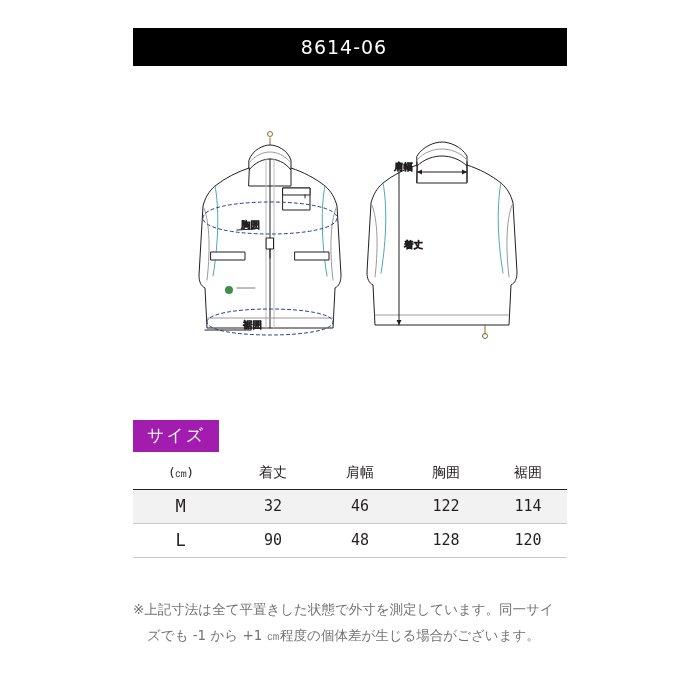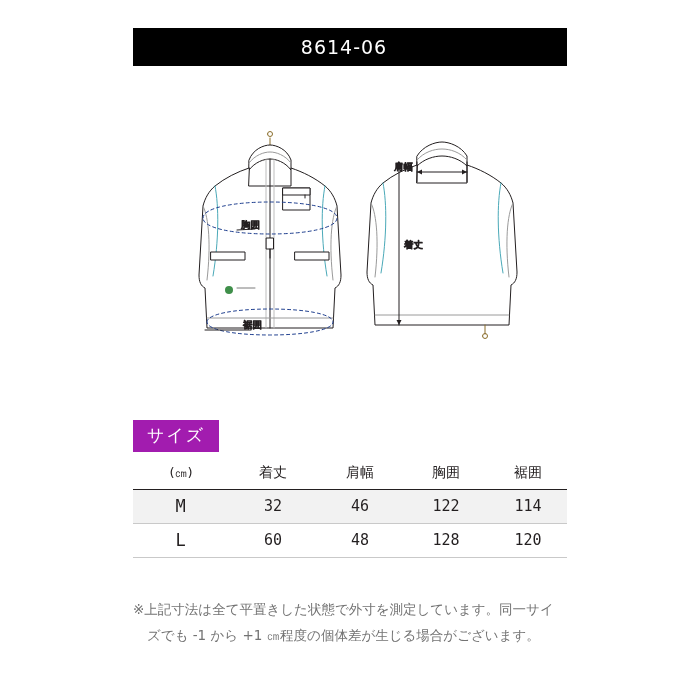--- a/index.html
+++ b/index.html
@@ -231,21 +231,21 @@
     <tbody>
       <tr class="shade">
         <td class="sz">M</td>
         <td>32</td>
         <td>46</td>
         <td>122</td>
         <td>114</td>
       </tr>
       <tr>
         <td class="sz">L</td>
-        <td>60</td>
+        <td>90</td>
         <td>48</td>
         <td>128</td>
         <td>120</td>
       </tr>
     </tbody>
   </table>
 
   <div class="note">
     <span>※上記寸法は全て平置きした状態で外寸を測定しています。同一サイ</span>
     <span class="l2">ズでも -1 から +1 ㎝程度の個体差が生じる場合がございます。</span>

